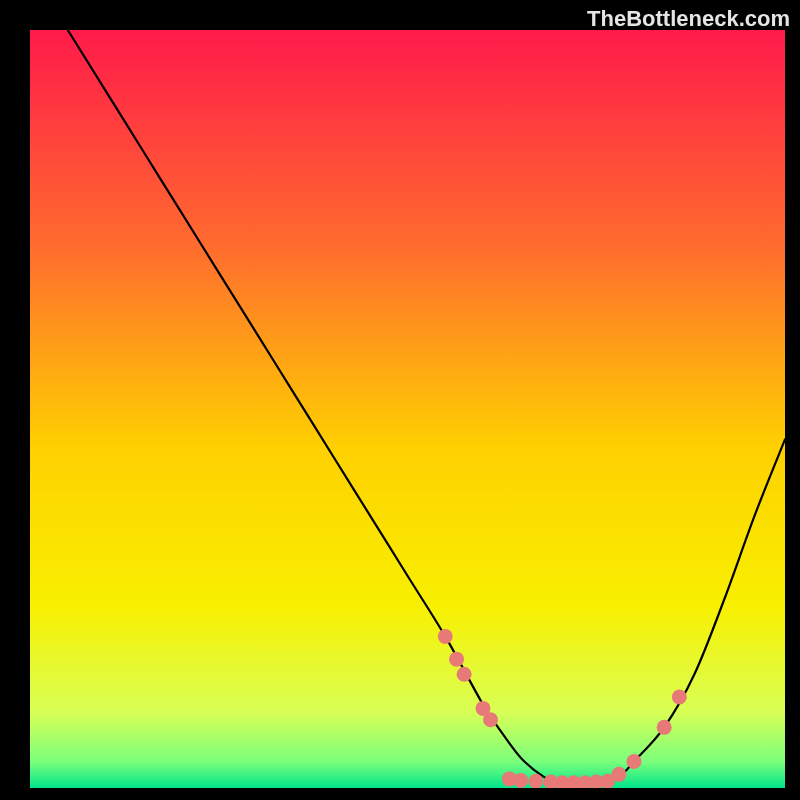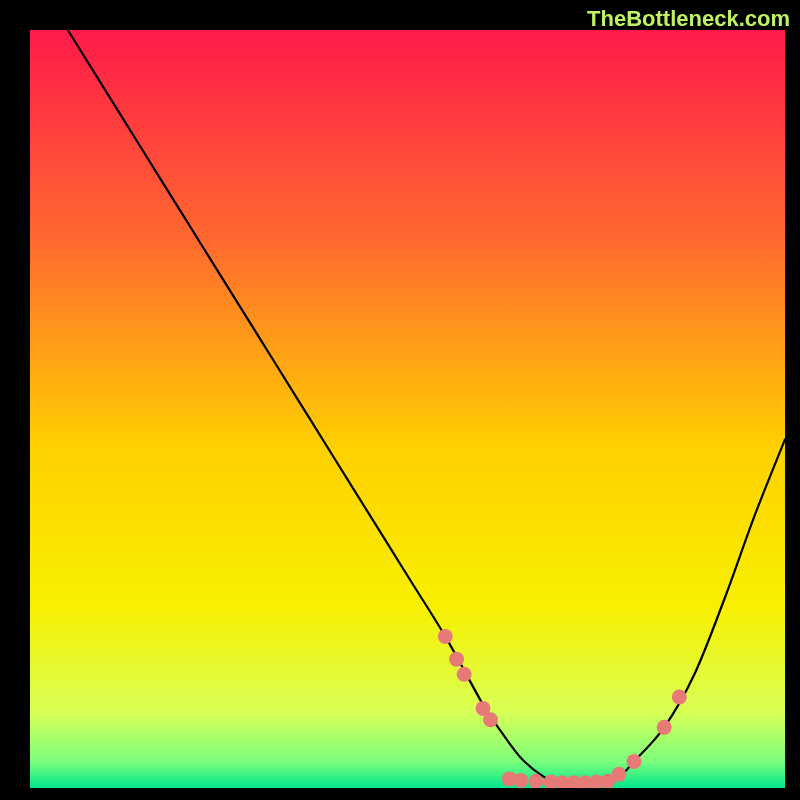--- a/index.html
+++ b/index.html
@@ -10,21 +10,21 @@
     background: #000;
     position: relative;
   }
   .attribution {
     position: absolute;
     top: 6px;
     right: 10px;
     font-family: Arial, Helvetica, sans-serif;
     font-size: 22px;
     font-weight: bold;
-    color: #bef264;
+    color: #e5e5e5;
     z-index: 10;
     user-select: none;
   }
   svg.chart {
     display: block;
   }
 </style>
 </head>
 <body>
 

